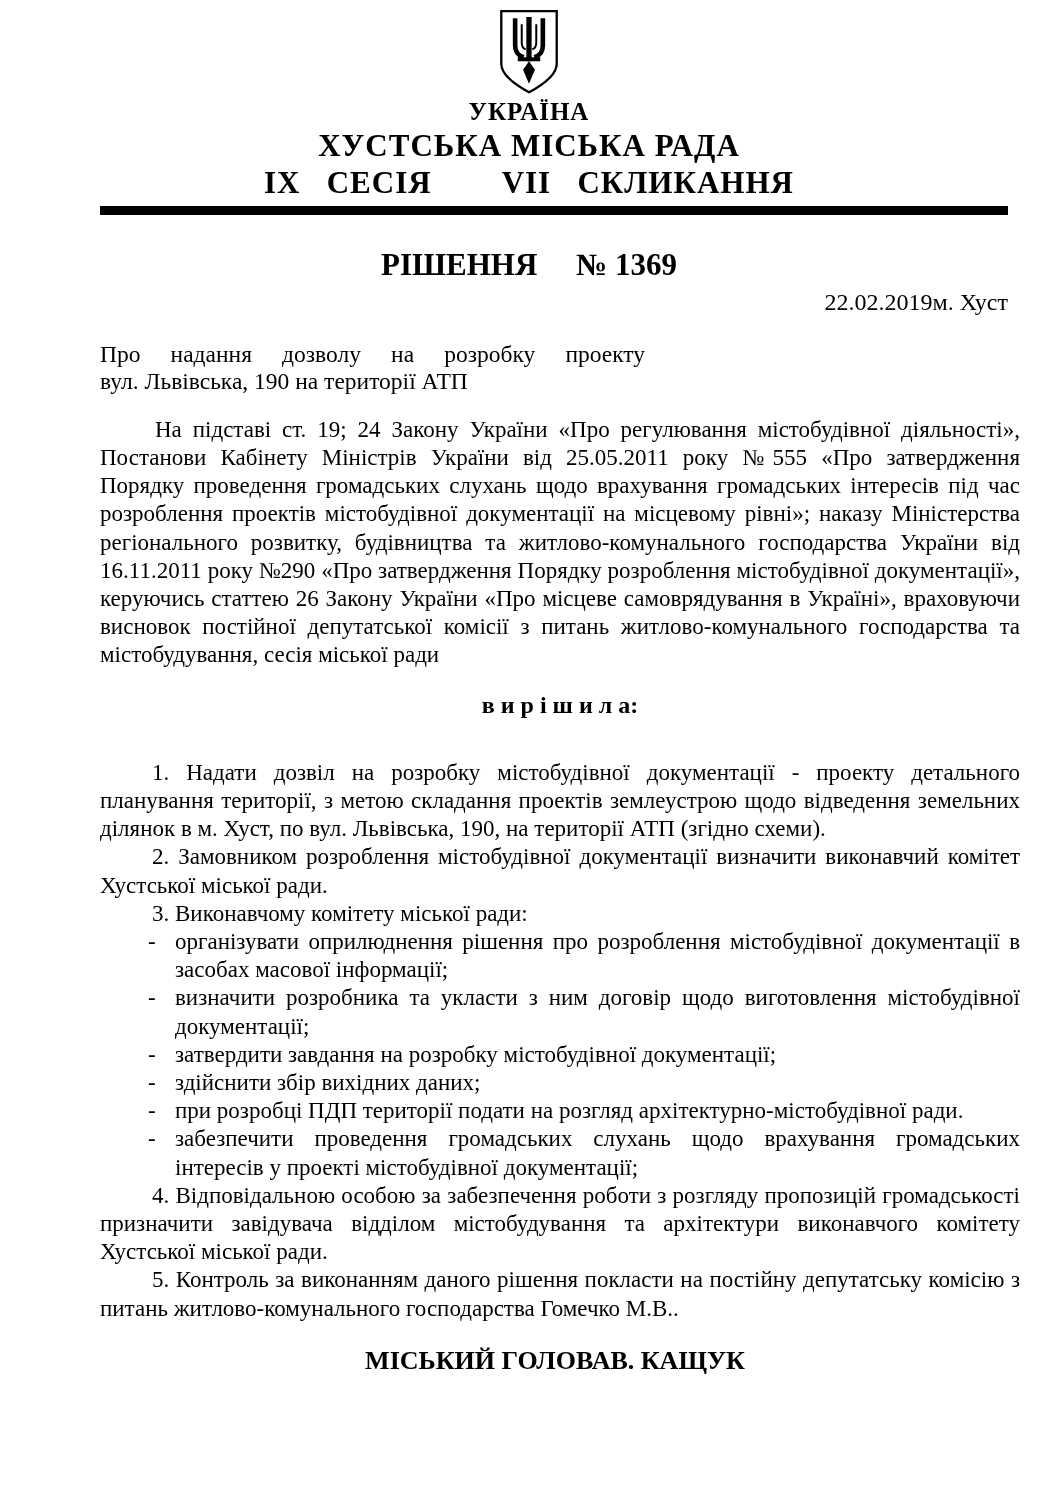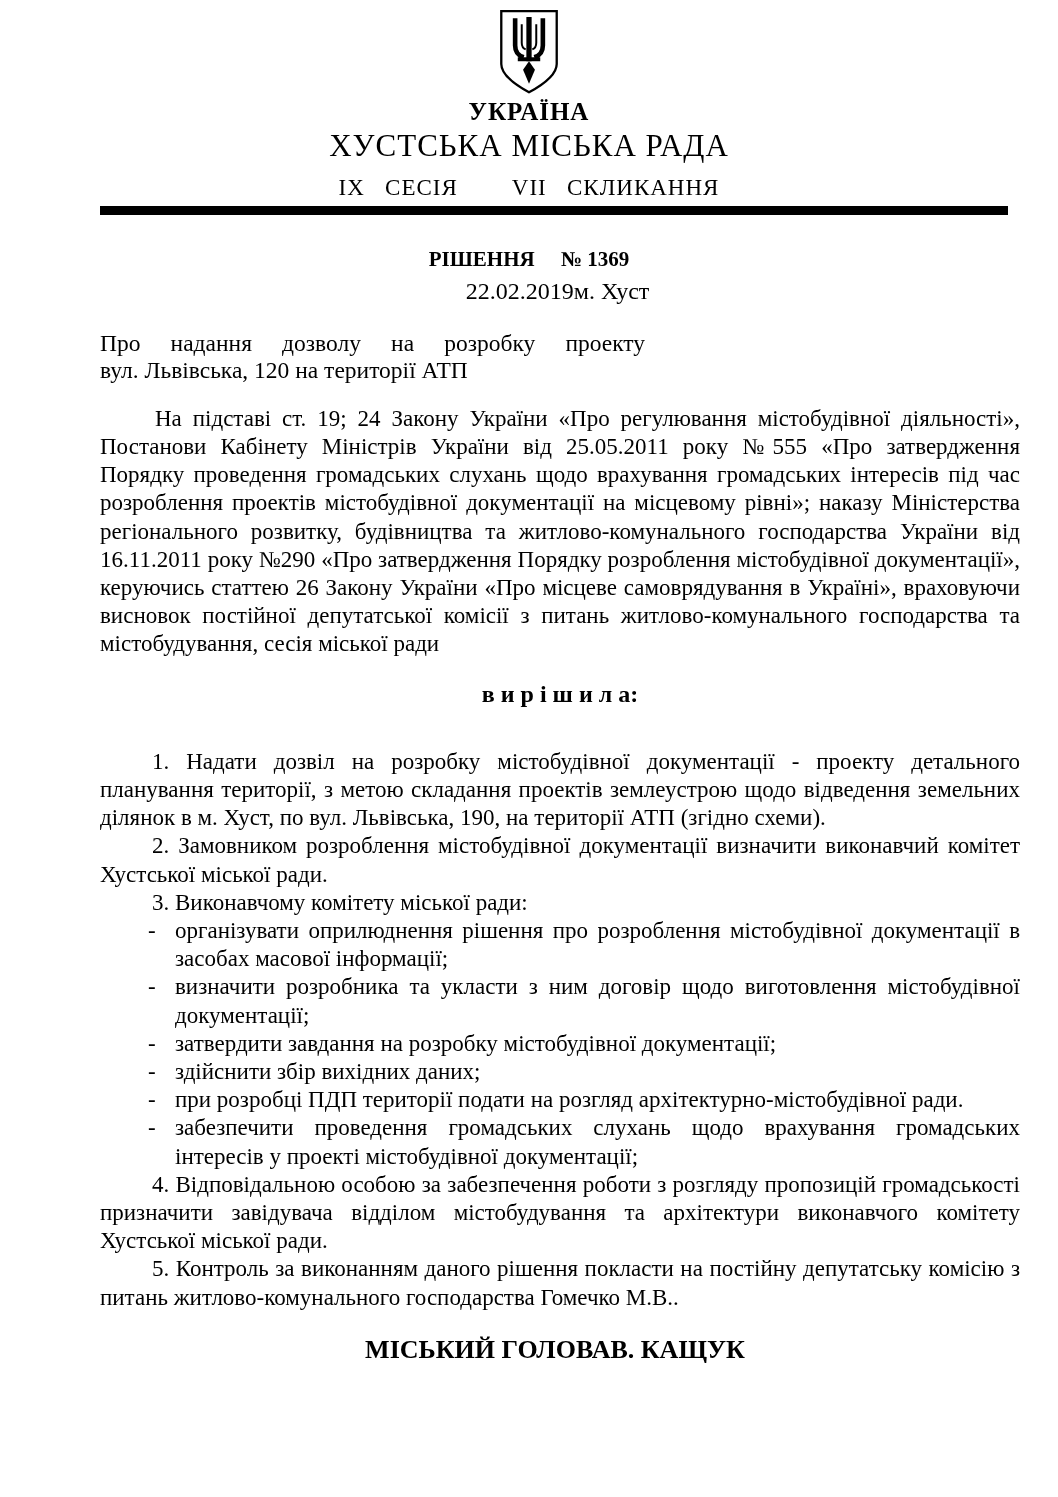--- a/index.html
+++ b/index.html
@@ -25,54 +25,54 @@
   .emblem-wrap { line-height: 0; margin-bottom: 2px; }
   .emblem-wrap svg { display: inline-block; }
   .country {
     font-size: 25px;
     font-weight: bold;
     letter-spacing: 1px;
     margin-top: 2px;
   }
   .council {
     font-size: 31px;
-    font-weight: normal;
+    font-weight: bold;
     letter-spacing: 1px;
     margin-top: 2px;
   }
   .session {
-    font-size: 23px;
-    font-weight: normal;
+    font-size: 31px;
+    font-weight: bold;
     letter-spacing: 1px;
-    margin-top: 11px;
+    margin-top: 1px;
   }
   .rule {
     height: 9px;
     background: #000;
     margin: 5px 50px 0 100px;
     width: 908px;
   }
 
   
   .title {
     text-align: center;
-    font-size: 21px;
+    font-size: 31px;
     font-weight: bold;
     margin-top: 32px;
   }
 
   
   .content {
     padding: 0 38px 0 100px; 
     font-size: 23px;
     line-height: 28.2px;
   }
   .meta {
     display: flex;
-    justify-content: center;
+    justify-content: flex-end;
     font-size: 24px;
     margin-top: 5px;
     padding: 0 12px 0 7px;
   }
   .subject {
     margin-top: 25px;
     width: 545px;
     font-weight: normal;
     font-size: 23.5px;
     line-height: 26.8px;
@@ -156,21 +156,21 @@
 
   <div class="content">
 
     <div class="meta">
       <span>22.02.2019</span>
       <span>м. Хуст</span>
     </div>
 
     <div class="subject">
       <div class="l1">Про надання дозволу на розробку проекту</div>
-      <div>вул. Львівська, 120 на території АТП</div>
+      <div>вул. Львівська, 190 на території АТП</div>
     </div>
 
     <p class="preamble">На підставі ст. 19; 24 Закону України «Про регулювання містобудівної діяльності», Постанови Кабінету Міністрів України від 25.05.2011 року №555 «Про затвердження Порядку проведення громадських слухань щодо врахування громадських інтересів під час розроблення проектів містобудівної документації на місцевому рівні»; наказу Міністерства регіонального розвитку, будівництва та житлово-комунального господарства України від 16.11.2011 року №290 «Про затвердження Порядку розроблення містобудівної документації», керуючись статтею 26 Закону України «Про місцеве самоврядування в Україні», враховуючи висновок постійної депутатської комісії з питань житлово-комунального господарства та містобудування, сесія міської ради</p>
 
     <div class="resolved">в и р і ш и л а:</div>
 
     <p class="item first">1. Надати дозвіл на розробку містобудівної документації - проекту детального планування території, з метою складання проектів землеустрою щодо відведення земельних ділянок в м. Хуст, по вул. Львівська, 190, на території АТП (згідно схеми).</p>
     <p class="item">2. Замовником розроблення містобудівної документації визначити виконавчий комітет Хустської міської ради.</p>
     <p class="item">3. Виконавчому комітету міської ради:</p>
 

